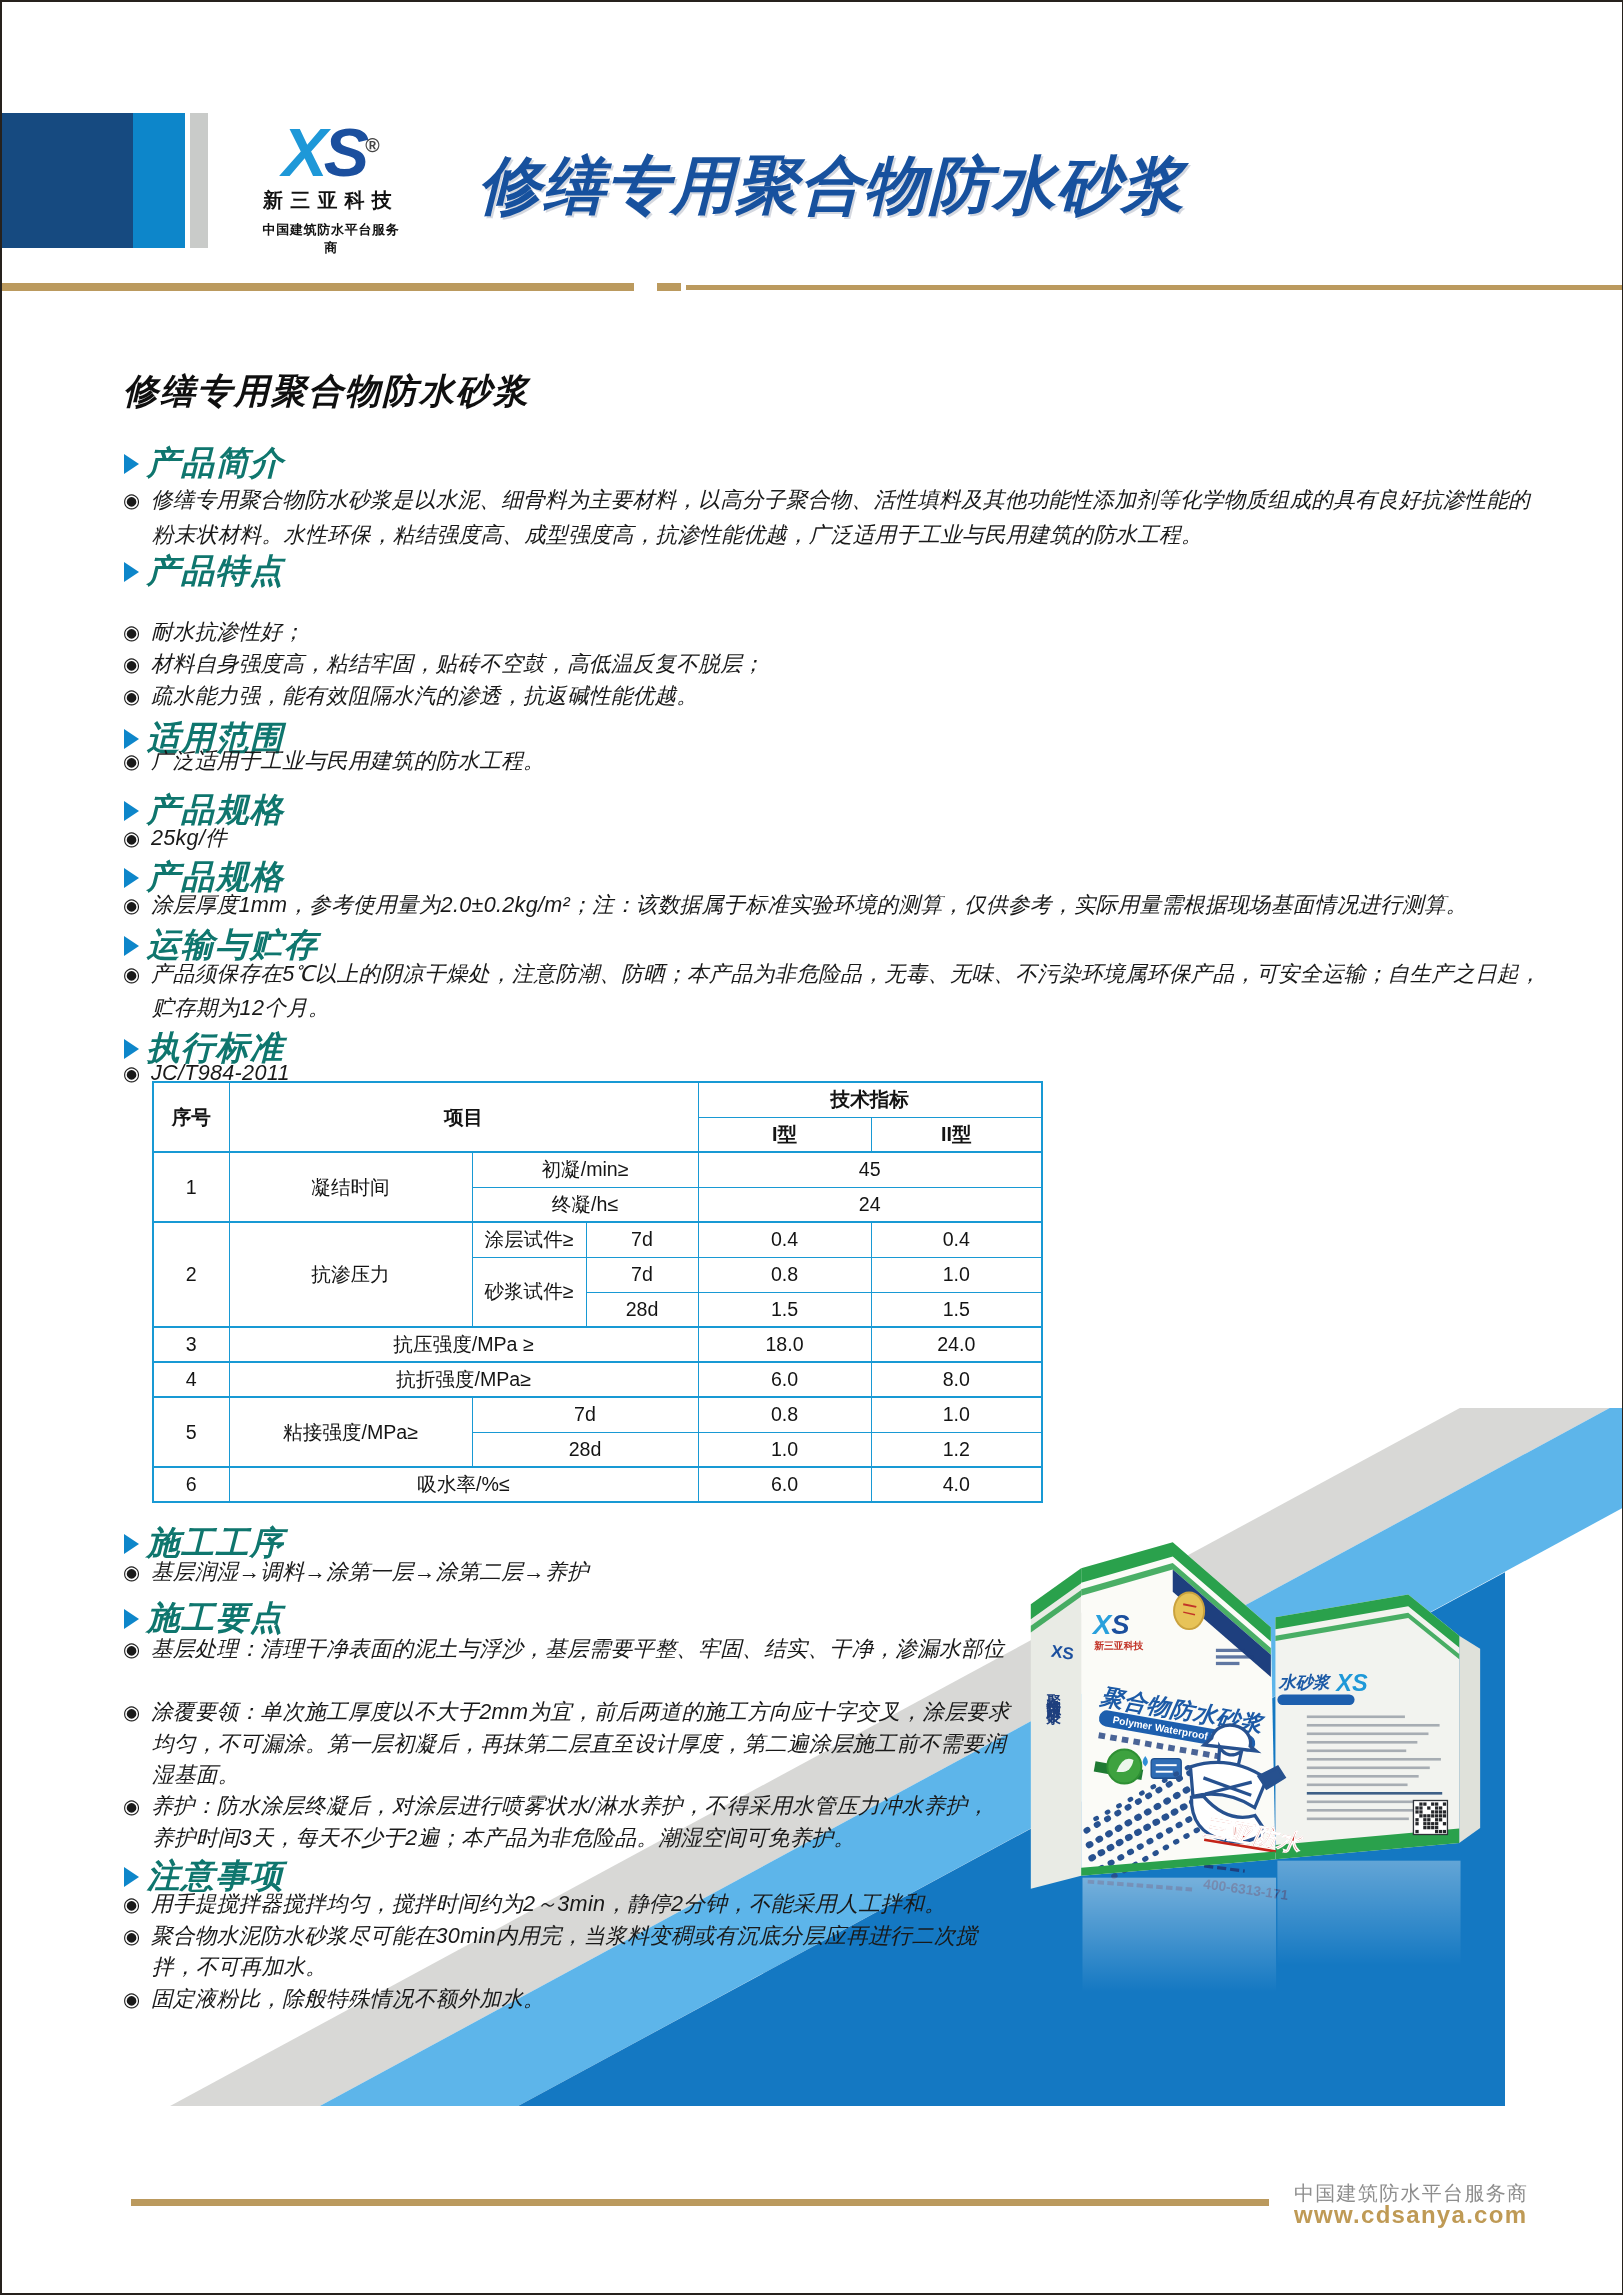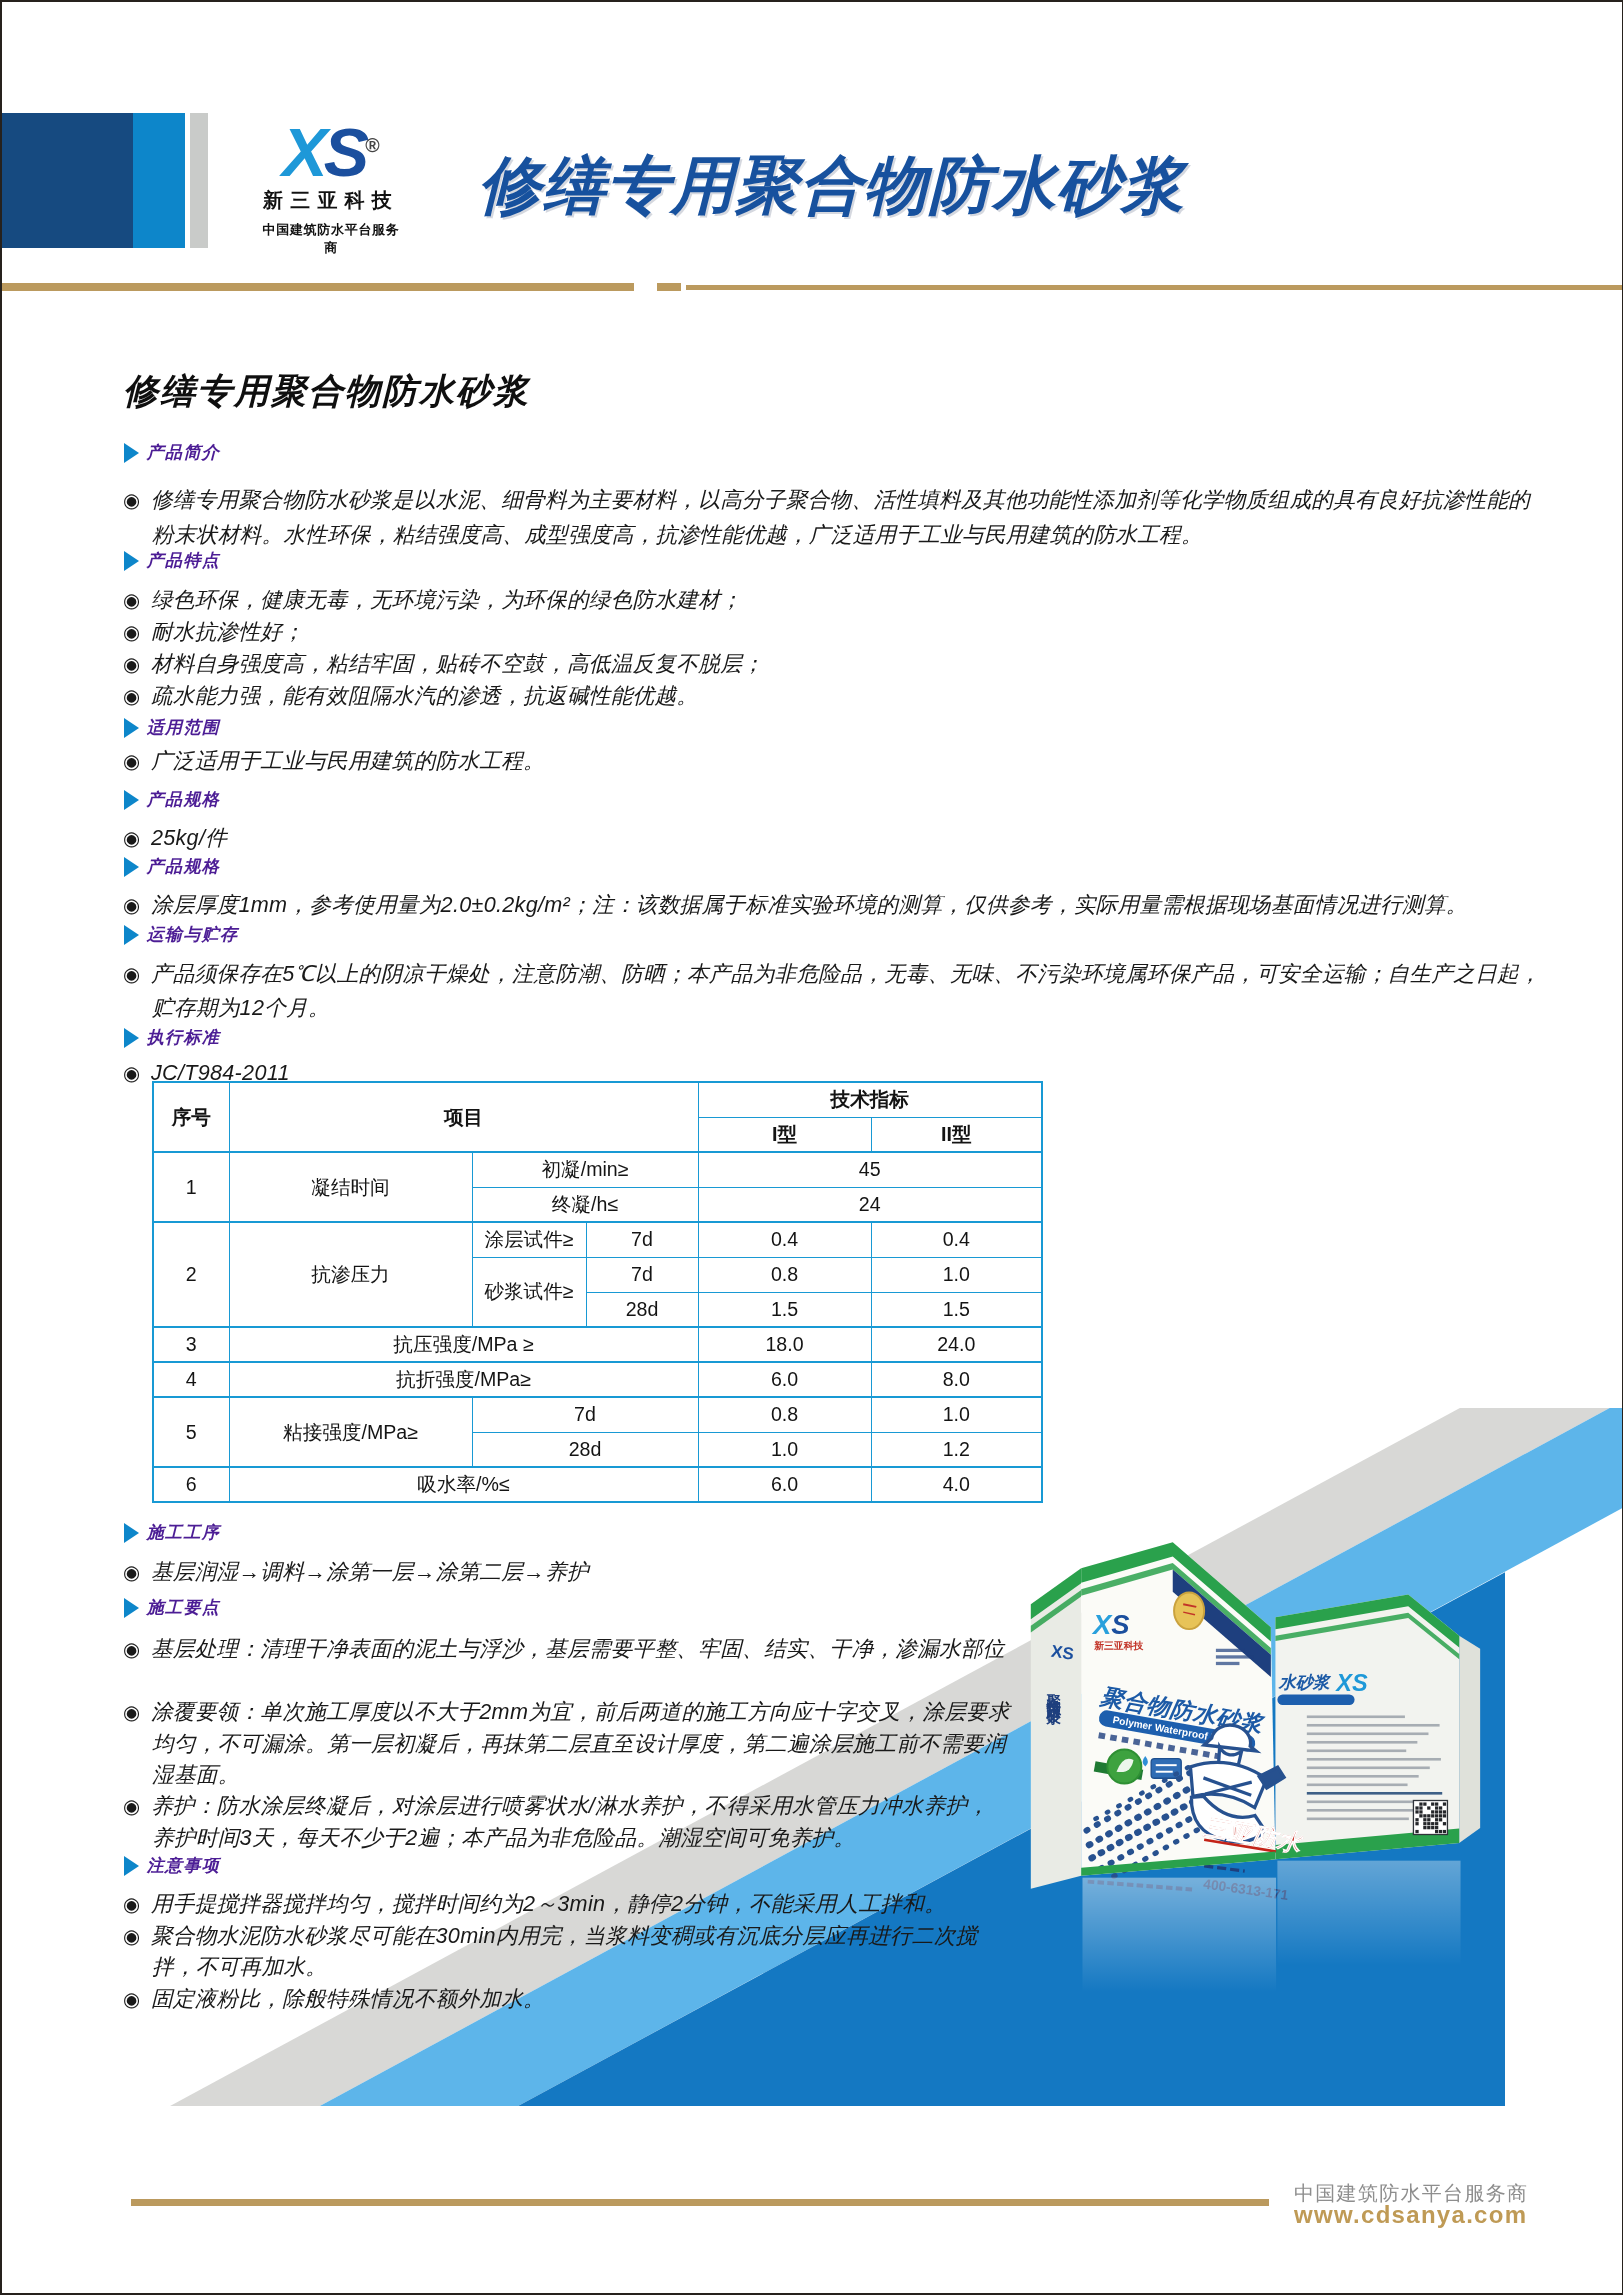--- a/index.html
+++ b/index.html
@@ -22,21 +22,21 @@
   .logo-tag{font-size:13px;font-weight:700;letter-spacing:0.7px;color:#111;margin-top:6.5px;}
   .hdr-title{
     position:absolute;left:476px;top:141px;font-size:63px;font-weight:900;font-style:italic;
     color:#17519e;letter-spacing:1.3px;white-space:nowrap;text-shadow:2px 2px 0 rgba(20,40,80,.18);
   }
   .gold{position:absolute;background:#bb9a5e;}
   
   .h1{position:absolute;left:121px;top:366px;font-size:35px;font-weight:900;font-style:italic;letter-spacing:2px;color:#0f0f0f;white-space:nowrap;}
   .sec{position:absolute;left:122px;display:flex;align-items:center;}
   .sec .tri{width:0;height:0;border-left:15.7px solid #0d86ca;border-top:10.5px solid transparent;border-bottom:10.5px solid transparent;margin-right:7.8px;}
-  .sec .lbl{font-size:17px;font-weight:900;font-style:italic;color:#4c1d95;letter-spacing:1.3px;white-space:nowrap;}
+  .sec .lbl{font-size:33px;font-weight:900;font-style:italic;color:#0f766e;letter-spacing:1.3px;white-space:nowrap;}
   .ln{position:absolute;font-size:21.6px;font-weight:500;font-style:italic;color:#191919;white-space:nowrap;letter-spacing:0.3px;}
   .ln .bu{margin-right:10.5px;font-size:19.6px;font-style:normal;}
   .b{left:121px;}
   .c{left:150px;}
   
   .tecTable{position:absolute;left:150px;top:1079px;border-collapse:collapse;table-layout:fixed;width:889px;
     font-size:19.6px;color:#141414;}
   .tecTable td,.tecTable th{border:1.3px solid #1899d4;text-align:center;vertical-align:middle;font-weight:500;padding:0;}
   .tecTable th{font-weight:600;}
   .tecTable{border:2px solid #1899d4;}
@@ -235,21 +235,20 @@
       <span class="tri"></span>
       <span class="lbl">产品简介</span>
     </div>
   <div class="ln b z1" style="top:483px;"><span class="bu">◉</span><span>修缮专用聚合物防水砂浆是以水泥、细骨料为主要材料，以高分子聚合物、活性填料及其他功能性添加剂等化学物质组成的具有良好抗渗性能的</span></div>
   <div class="ln c z1" style="top:518px;"><span>粉末状材料。水性环保，粘结强度高、成型强度高，抗渗性能优越，广泛适用于工业与民用建筑的防水工程。</span></div>
 
   <div class="sec z1" style="top:547px;">
       <span class="tri"></span>
       <span class="lbl">产品特点</span>
     </div>
-  <div class="ln b z1" style="top:583px;"><span class="bu">◉</span><span>绿色环保，健康无毒，无环境污染，为环保的绿色防水建材；</span></div>
   <div class="ln b z1" style="top:615px;"><span class="bu">◉</span><span>耐水抗渗性好；</span></div>
   <div class="ln b z1" style="top:647px;"><span class="bu">◉</span><span>材料自身强度高，粘结牢固，贴砖不空鼓，高低温反复不脱层；</span></div>
   <div class="ln b z1" style="top:679px;"><span class="bu">◉</span><span>疏水能力强，能有效阻隔水汽的渗透，抗返碱性能优越。</span></div>
 
   <div class="sec z1" style="top:714px;">
       <span class="tri"></span>
       <span class="lbl">适用范围</span>
     </div>
   <div class="ln b z1" style="top:744px;"><span class="bu">◉</span><span>广泛适用于工业与民用建筑的防水工程。</span></div>
 

